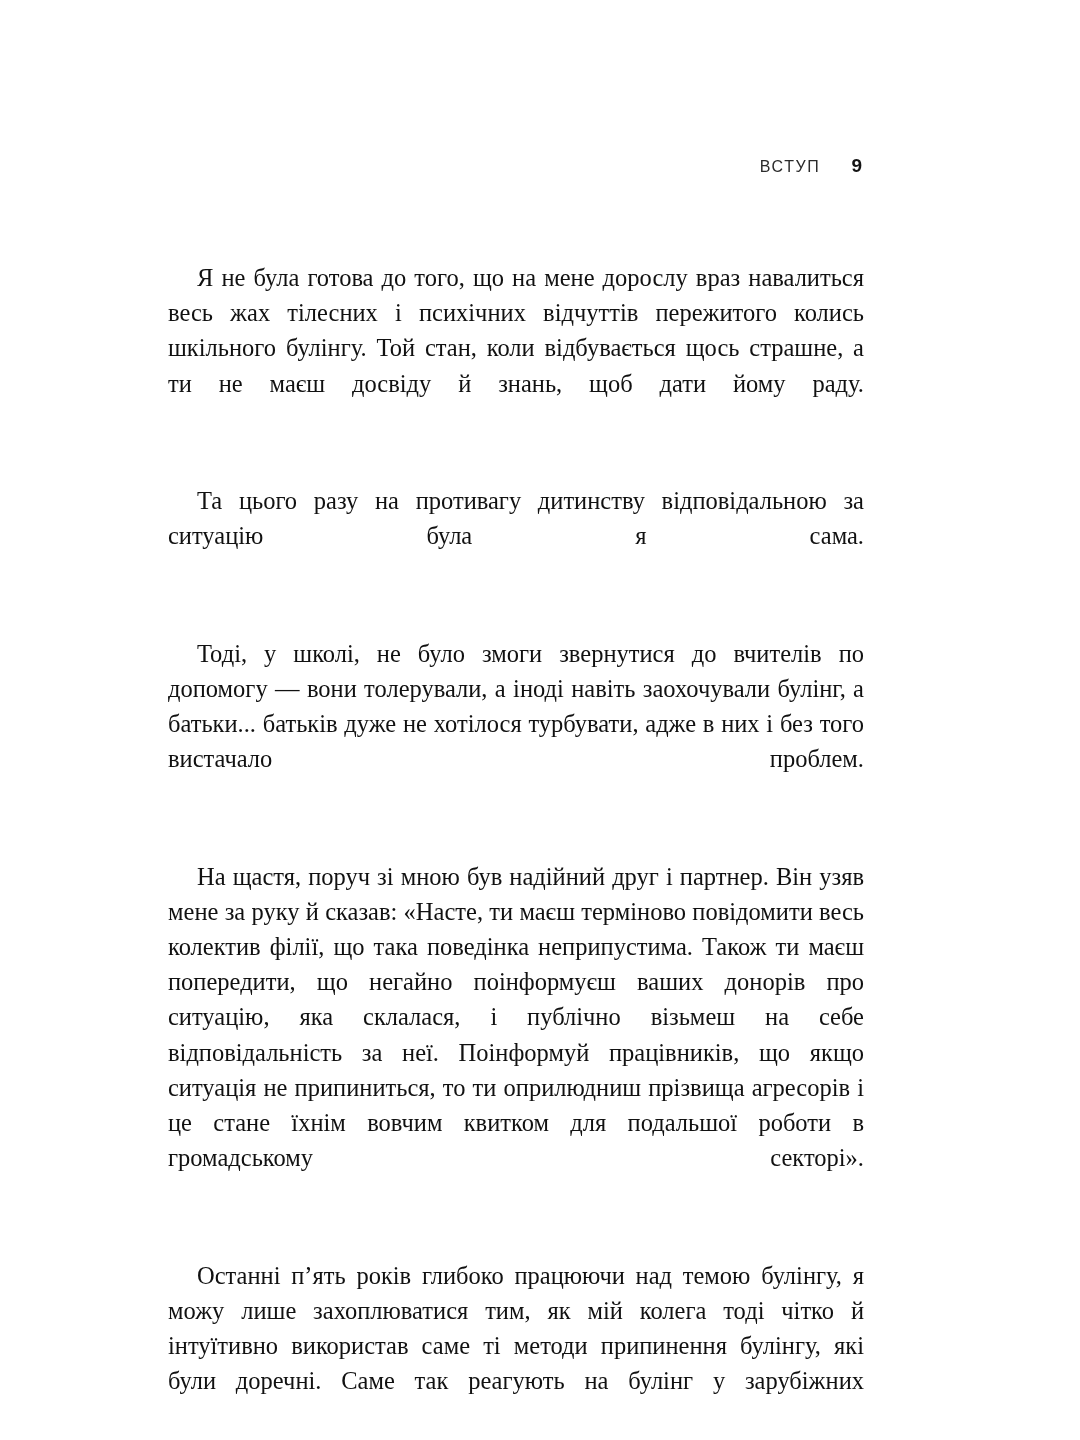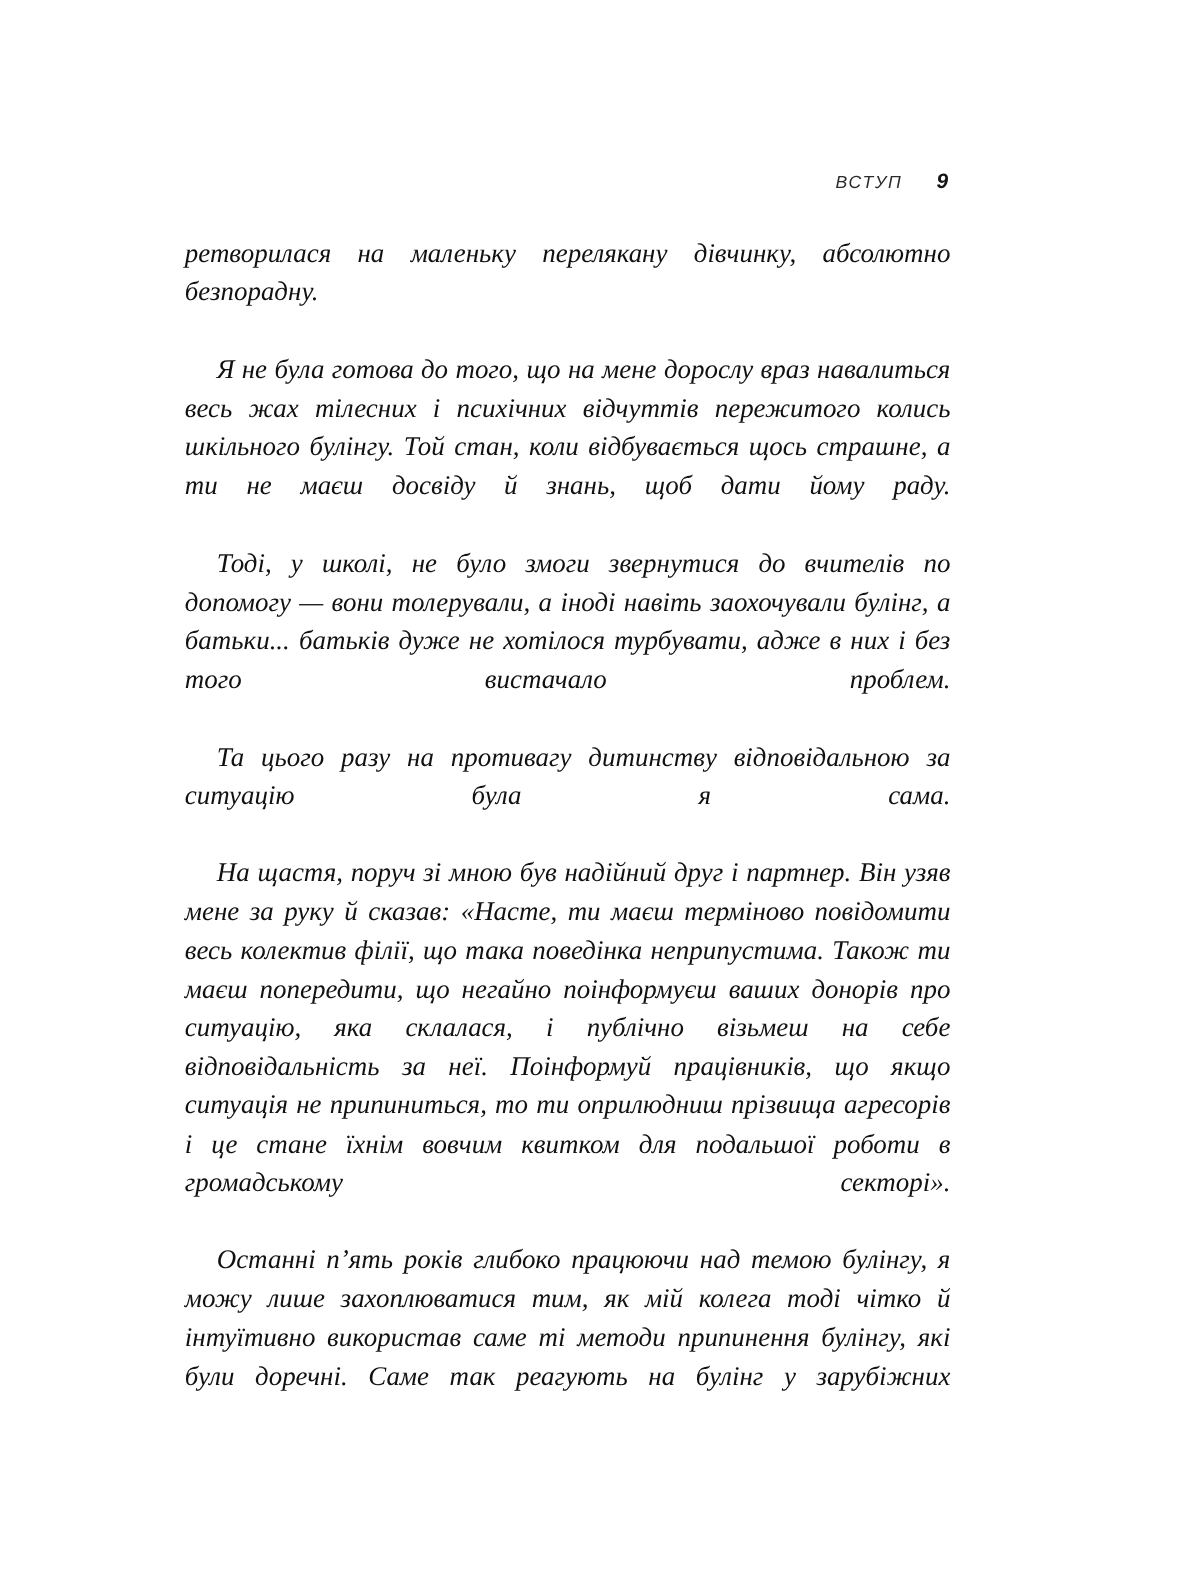--- a/index.html
+++ b/index.html
@@ -9,21 +9,20 @@
     background: #ffffff;
   }
 
   .page {
     position: relative;
     width: 1080px;
     height: 1440px;
     background: #ffffff;
     overflow: hidden;
     box-sizing: border-box;
-    font-style: italic;
   }
 
   
   .running-head {
     position: absolute;
     top: 155px;
     left: 168px;
     width: 694px;
     height: 26px;
     display: flex;
@@ -65,41 +64,41 @@
   }
 
   .textblock p {
     margin: 0;
     padding: 0;
     text-indent: 0;
   }
 
   .textblock p.indent {
     text-indent: 29px;
+    margin-top: 47px;
   }
 
   
   .textblock p::after {
     content: "";
     display: inline-block;
     width: 100%;
   }
 </style>
 </head>
 <body>
 
 <div class="page" style="background: rgb(255, 255, 255);">
 
   <div class="running-head">
     <span class="running-head-title">ВСТУП</span>
     <span class="running-head-folio">9</span>
   </div>
 
   <div class="textblock" style="color: rgb(17, 17, 17);">
-      <p>ретворилася на маленьку перелякану дівчинку, абсолютно безпорадну.</p>
       <p class="indent">Я не була готова до того, що на мене дорослу враз навалиться весь жах тілесних і психічних відчуттів пережитого колись шкільного булінгу. Той стан, коли відбувається щось страшне, а ти не маєш досвіду й знань, щоб дати йому раду.</p>
+      <p class="indent">Та цього разу на противагу дитинству відповідальною за ситуацію була я сама.</p>
       <p class="indent">Тоді, у школі, не було змоги звернутися до вчителів по допомогу — вони толерували, а іноді навіть заохочували булінг, а батьки... батьків дуже не хотілося турбувати, адже в них і без того вистачало проблем.</p>
-      <p class="indent">Та цього разу на противагу дитинству відповідальною за ситуацію була я сама.</p>
       <p class="indent">На щастя, поруч зі мною був надійний друг і партнер. Він узяв мене за руку й сказав: «Насте, ти маєш терміново повідомити весь колектив філії, що така поведінка неприпустима. Також ти маєш попередити, що негайно поінформуєш ваших донорів про ситуацію, яка склалася, і публічно візьмеш на себе відповідальність за неї. Поінформуй працівників, що якщо ситуація не припиниться, то ти оприлюдниш прізвища агресорів і це стане їхнім вовчим квитком для подальшої роботи в громадському секторі».</p>
       <p class="indent">Останні п’ять років глибоко працюючи над темою булінгу, я можу лише захоплюватися тим, як мій колега тоді чітко й інтуїтивно використав саме ті методи припинення булінгу, які були доречні. Саме так реагують на булінг у зарубіжних</p>
     </div>
 
 </div>
 
 </body></html>

